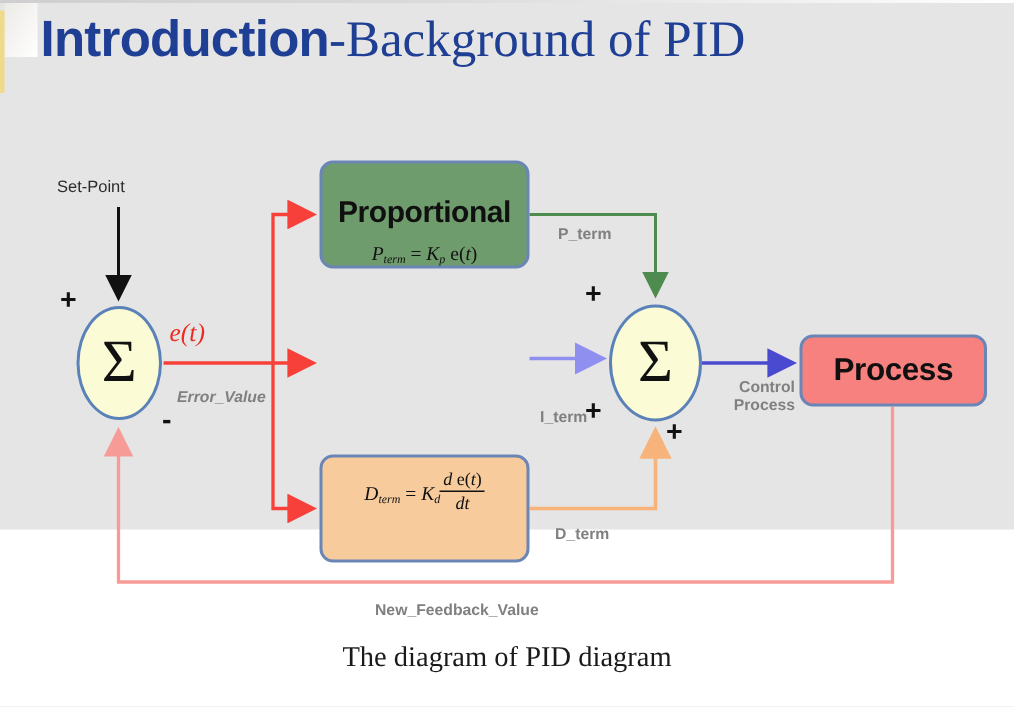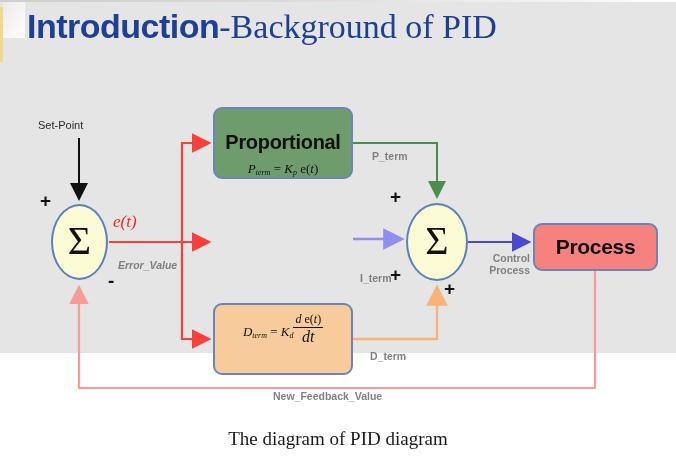--- a/index.html
+++ b/index.html
@@ -60,28 +60,28 @@
   .label.dark{color:#1b1b1b;font-weight:normal;}
 
   #lbl-setpoint{left:38px;top:44px;font-size:11px;color:#2b2b2b;font-weight:normal;}
   #lbl-et{left:113px;top:137px;color:#ee2b22;font-size:17px;font-weight:normal;
     font-family:Liberation Serif, serif;font-style:italic;}
   #lbl-error{left:118px;top:184px;font-style:italic;}
   #lbl-pterm{left:372px;top:75px;}
   #lbl-iterm{left:360px;top:177px;margin-top:20px;}
   #lbl-dterm{left:370px;top:275px;text-align:center;}
   #lbl-ctrl{left:478px;top:177px;text-align:right;line-height:12px;width:52px;}
-  #lbl-feedback{left:250px;top:315px;margin-left:23px;}
+  #lbl-feedback{left:250px;top:326px;}
 
   
   .sub{font-size:8px;vertical-align:-2px;}
   .ital{font-style:italic;}
   .frac{display:inline-block;vertical-align:-6px;text-align:center;}
   .frac .num{display:block;border-bottom:1px solid #111;padding:0 2px;font-size:12px;font-family:Liberation Serif, serif;}
-  .frac .den{display:block;padding:0 2px;font-size:16px;}
+  .frac .den{display:block;padding:0 2px;font-size:12px;}
   .intg{position:relative;display:inline-block;font-size:21px;line-height:10px;
     vertical-align:-3px;margin:0 1px;}
   .intg .lim-t{position:absolute;top:-14px;left:3px;font-size:8px;}
   .intg .lim-0{position:absolute;top:6px;left:1px;font-size:8px;}
 
   #caption{position:absolute;left:0;top:428px;width:676px;text-align:center;
     font-family:"Liberation Serif",serif;font-size:19px;color:#1a1a1a;}
 </style>
 </head>
 <body>

